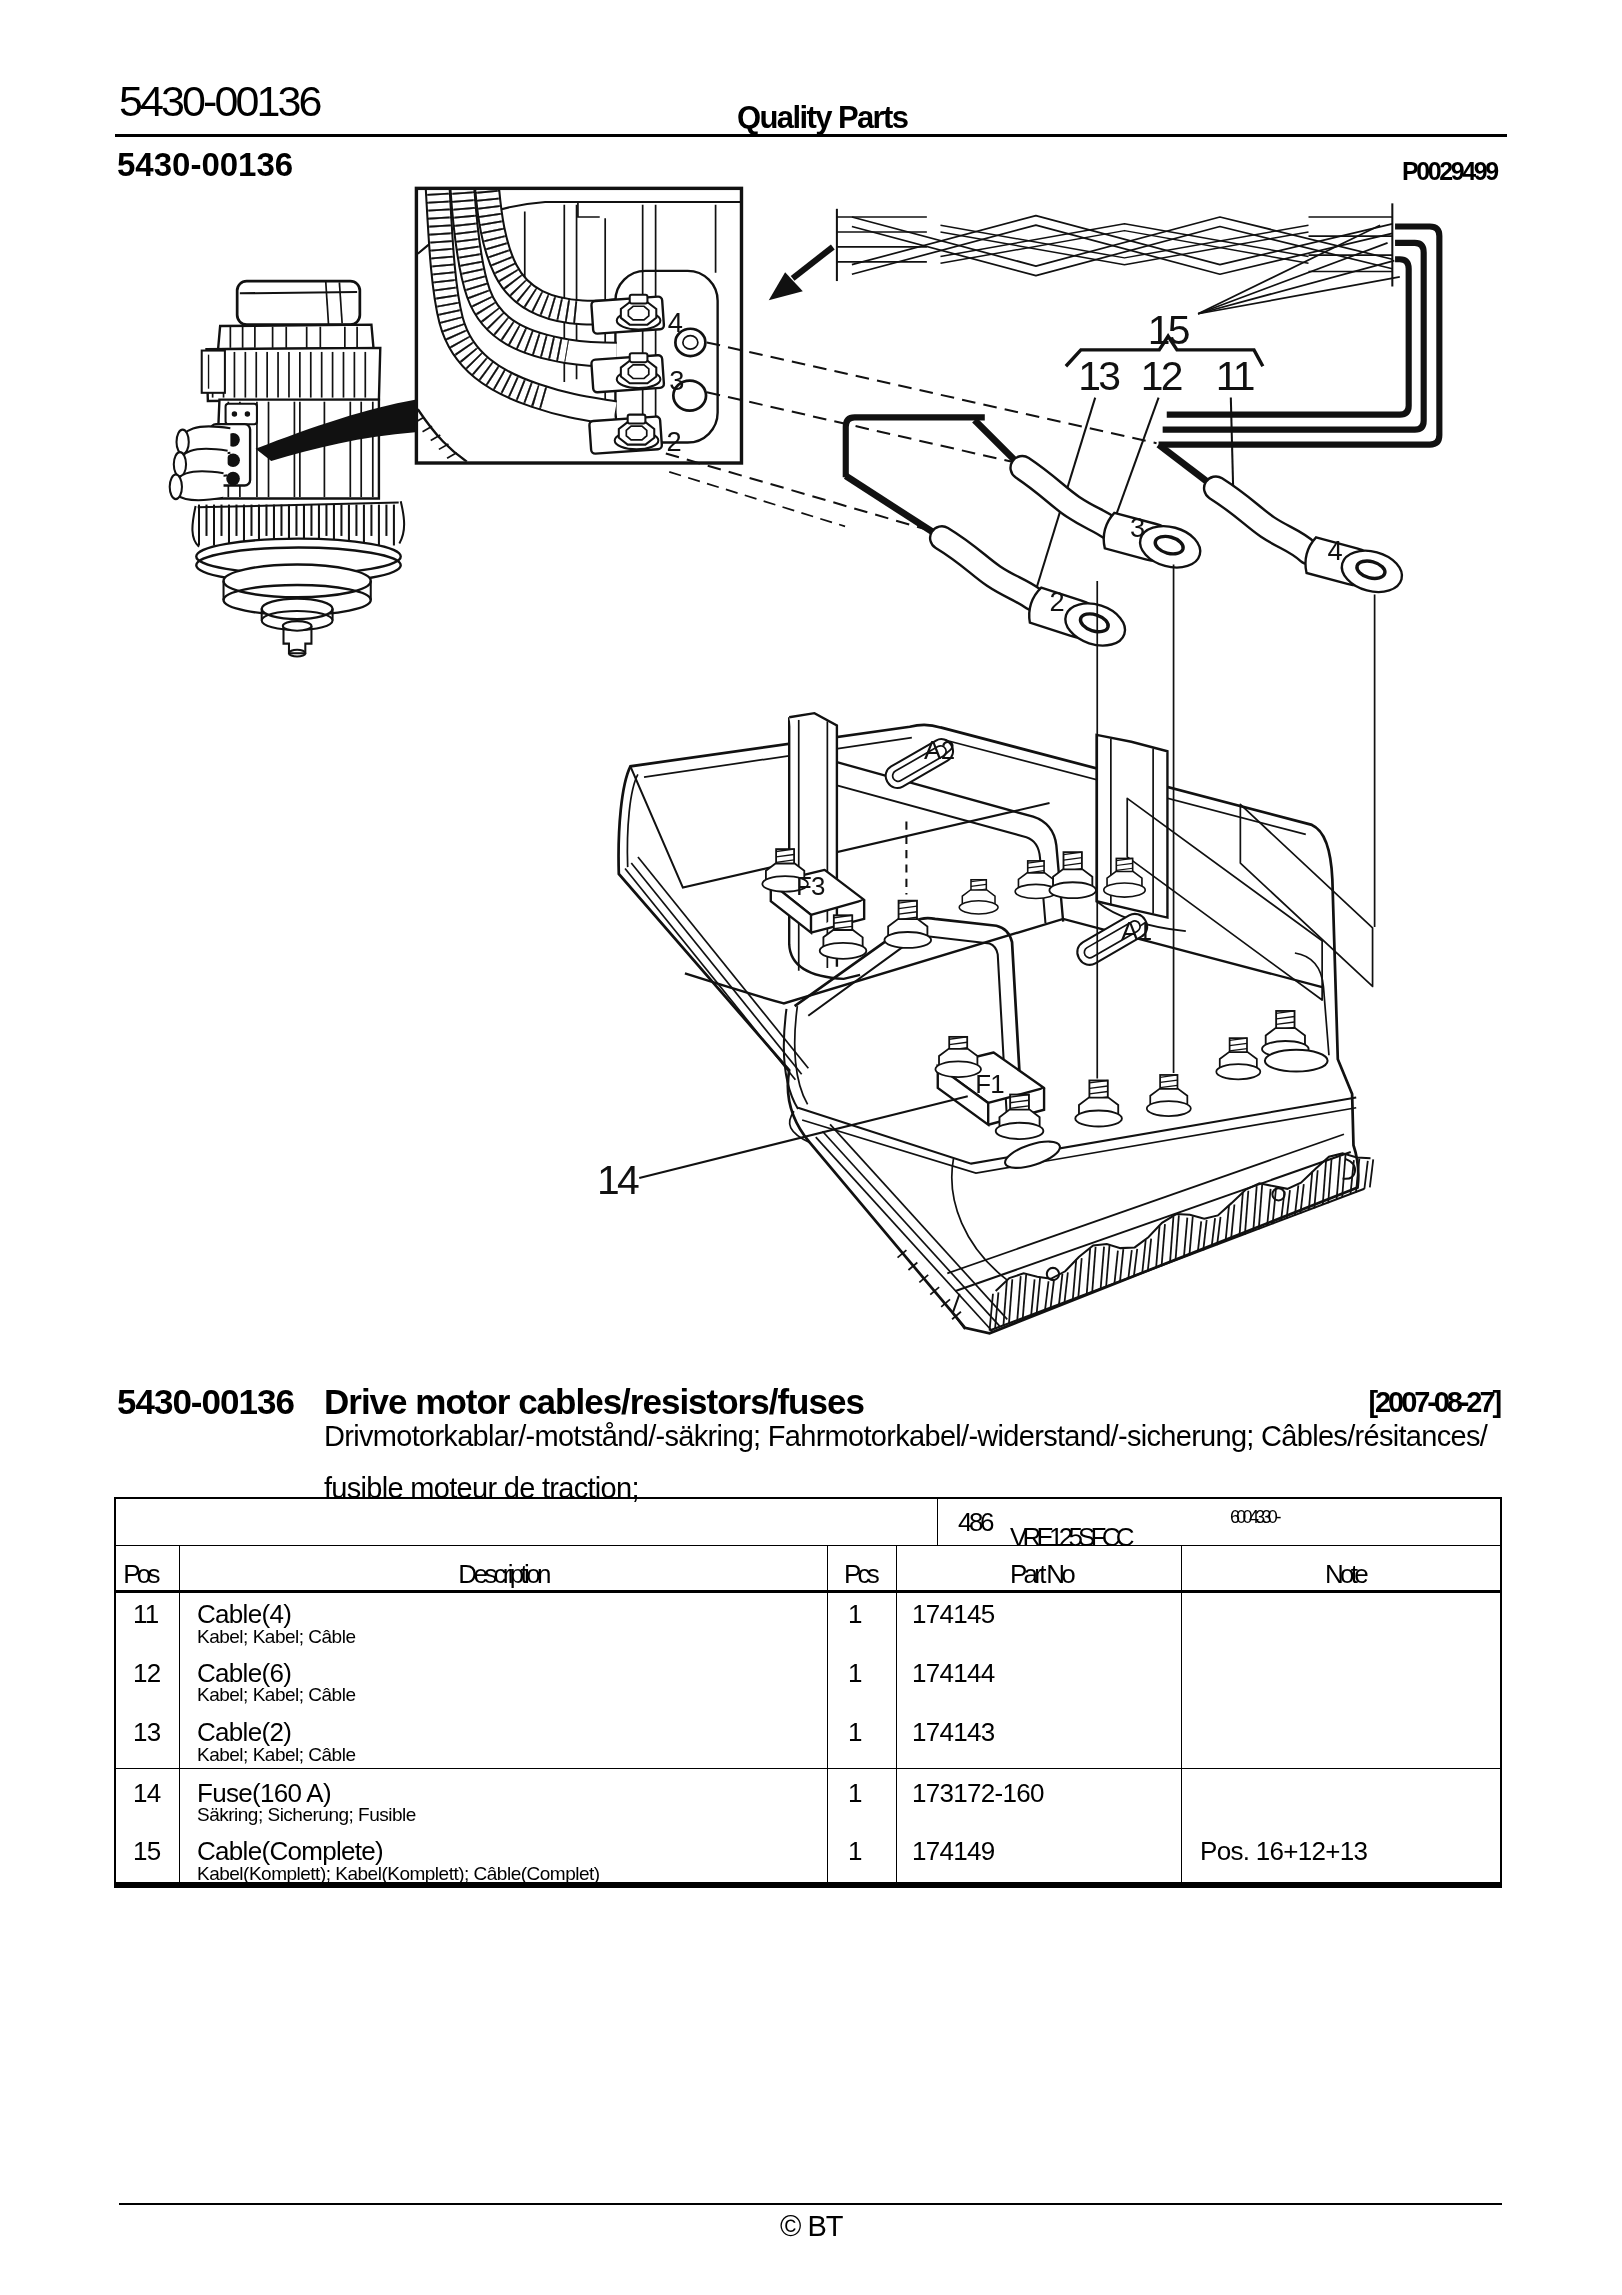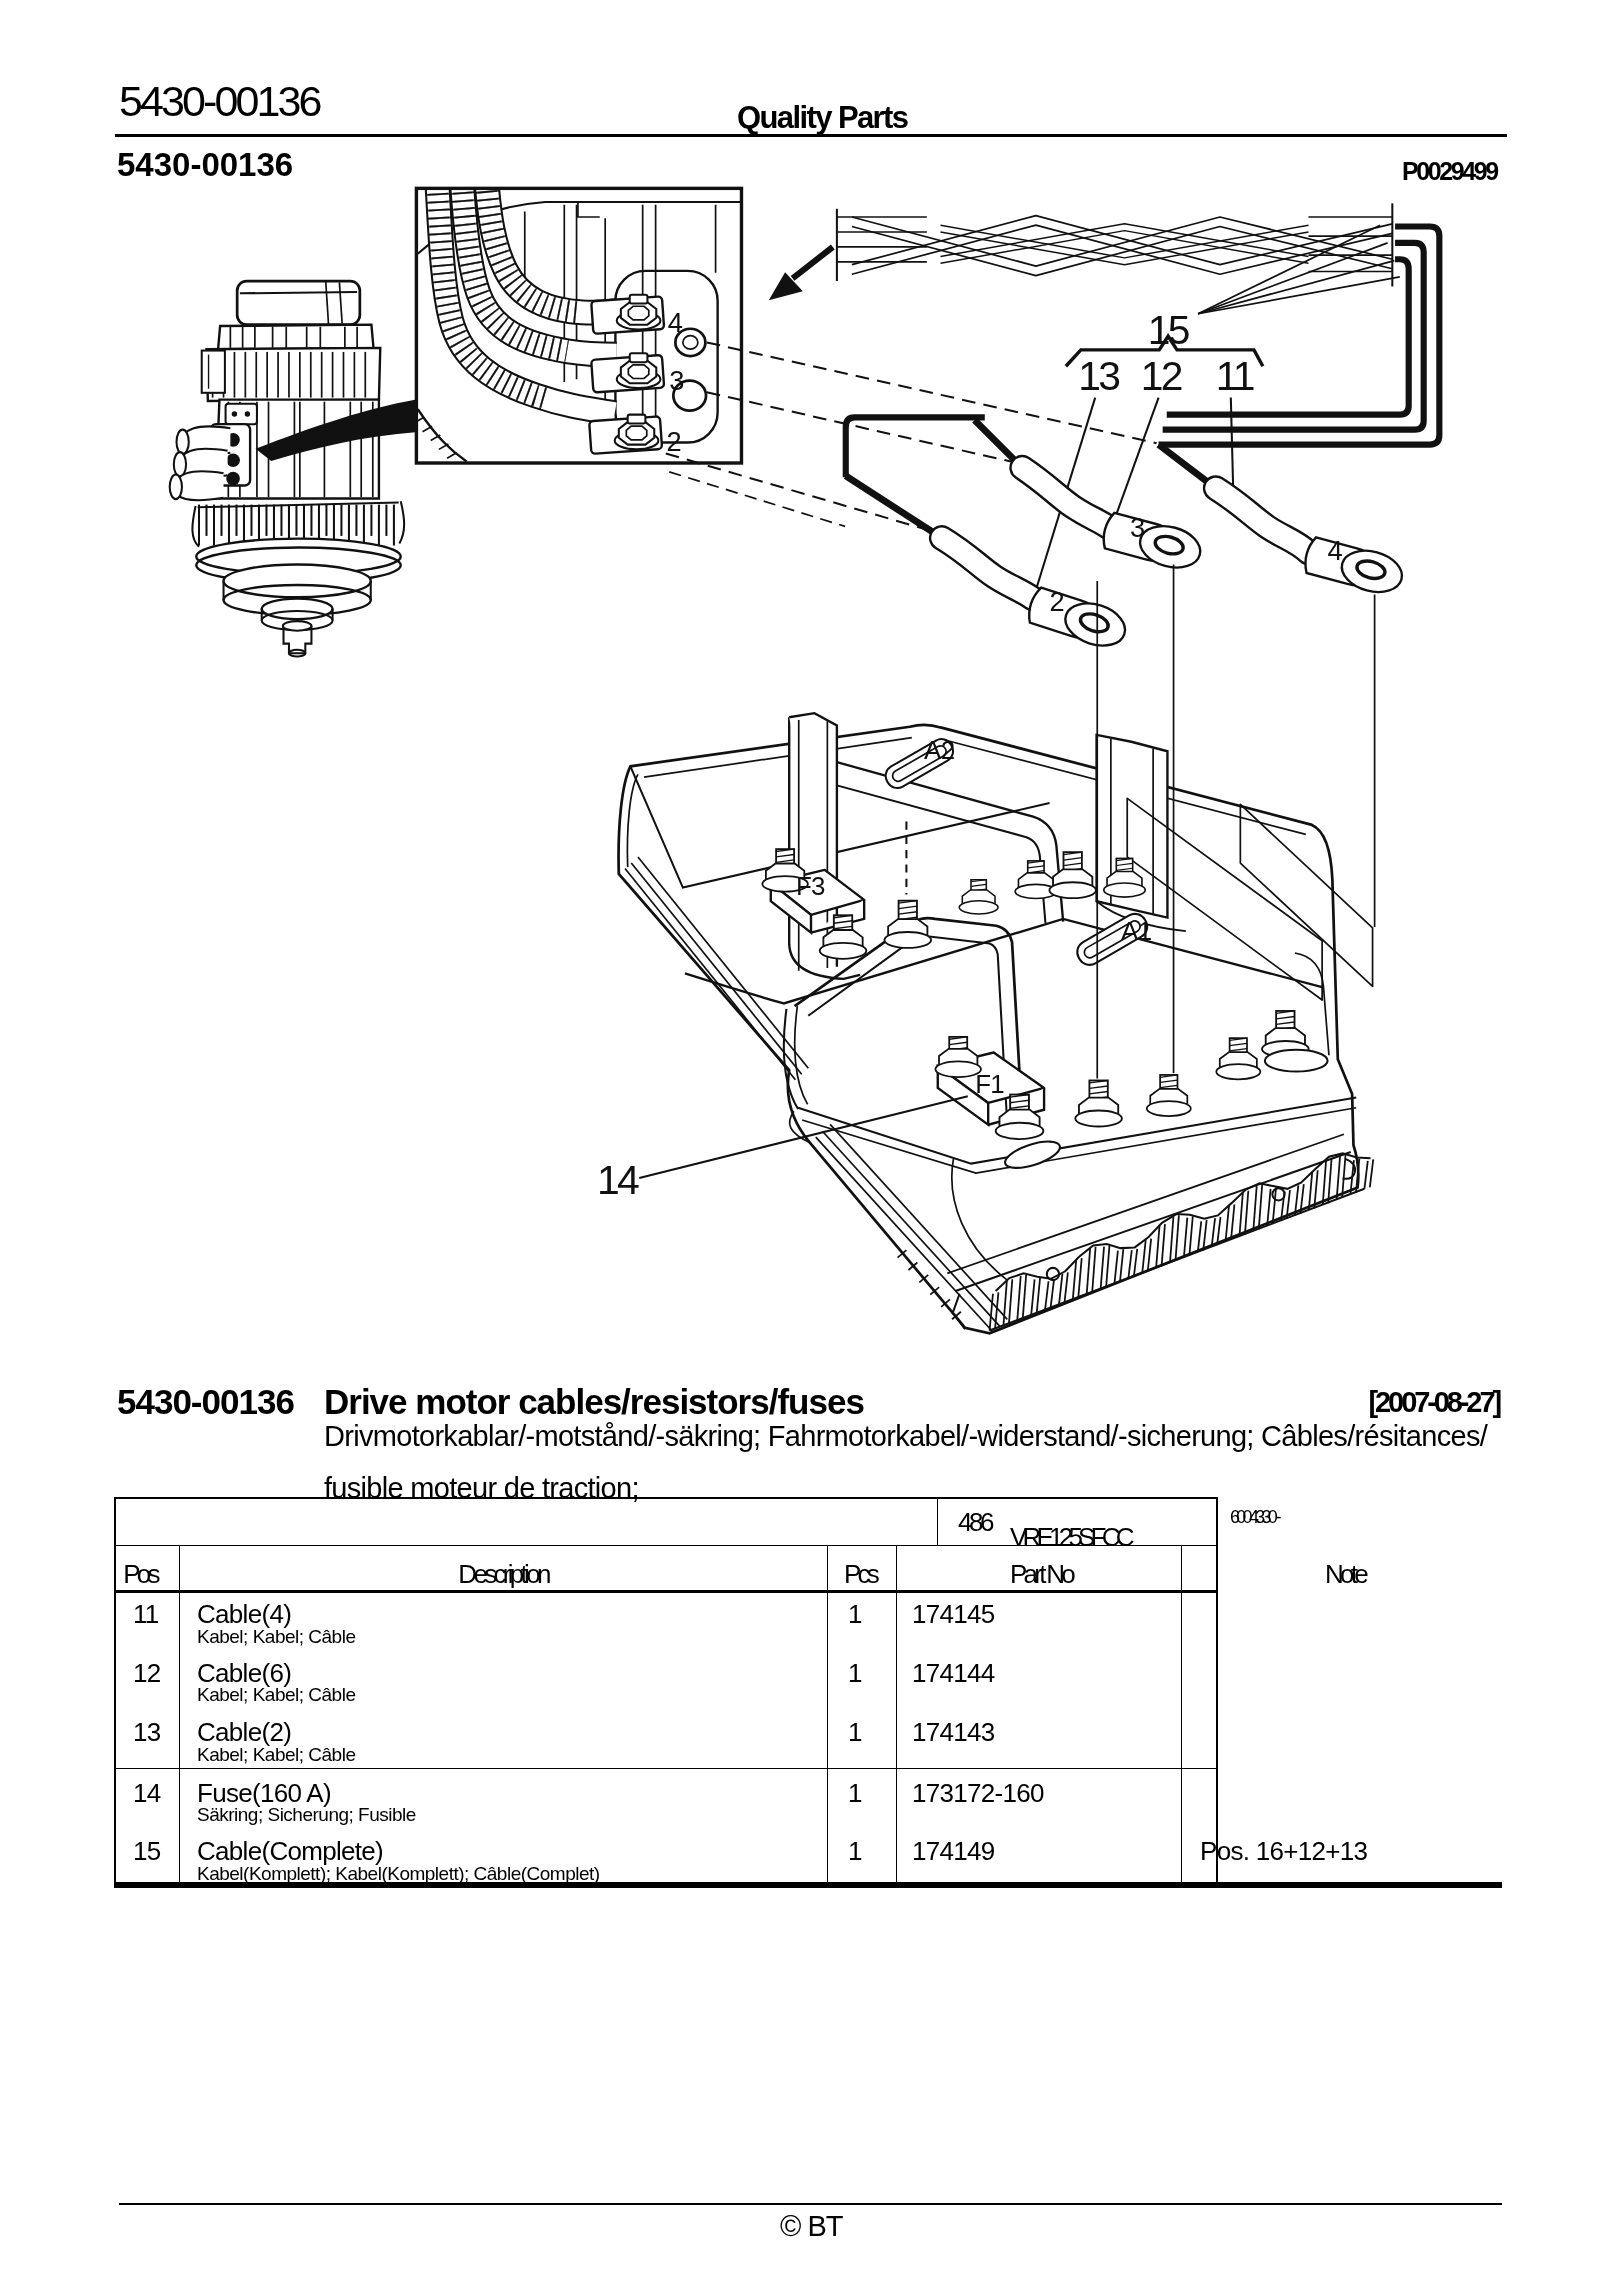--- a/index.html
+++ b/index.html
@@ -504,21 +504,21 @@
 <line x1="1722.0" y1="828.0" x2="1722.0" y2="1574.0" stroke="#111" stroke-width="2.5"></line>
 <line x1="2017.0" y1="872.0" x2="2017.0" y2="1360.0" stroke="#111" stroke-width="2.5"></line>
 </svg>
 
 <div class="abs b" style="left:117px;top:1382px;font-size:35px;letter-spacing:-1px;">5430-00136</div>
 <div class="abs b" style="left:324px;top:1382px;font-size:35px;letter-spacing:-1px;">Drive motor cables/resistors/fuses</div>
 <div class="abs b" style="left:1499px;top:1386px;font-size:29px;letter-spacing:-3.1px;transform:translateX(-100%);">[2007-08-27]</div>
 <div class="abs" style="left:324px;top:1421px;font-size:29px;letter-spacing:-0.7px;line-height:31px;">Drivmotorkablar/-motstånd/-säkring; Fahrmotorkabel/-widerstand/-sicherung; Câbles/résitances/</div>
 <div class="abs" style="left:324px;top:1452px;font-size:29px;letter-spacing:-0.7px;margin-top:20px;">fusible moteur de traction;</div>
 
-<div class="abs" style="left:114px;top:1497px;width:1104px;height:391px;border:2.7px solid #000;box-sizing:border-box;">
+<div class="abs" style="left:114px;top:1497px;width:1388px;height:391px;border:2.7px solid #000;box-sizing:border-box;">
 
   <div style="position:absolute;left:0;top:46px;width:100%;height:1.4px;background:#000;"></div>
 
   <div style="position:absolute;left:0;top:91px;width:100%;height:2.7px;background:#000;"></div>
 
   <div style="position:absolute;left:0;top:269px;width:100%;height:1.4px;background:#000;"></div>
 
   <div style="position:absolute;left:821px;top:0;width:1.4px;height:46px;background:#000;"></div>
 
   <div style="position:absolute;left:63px;top:46px;width:1.4px;height:339px;background:#000;"></div>

